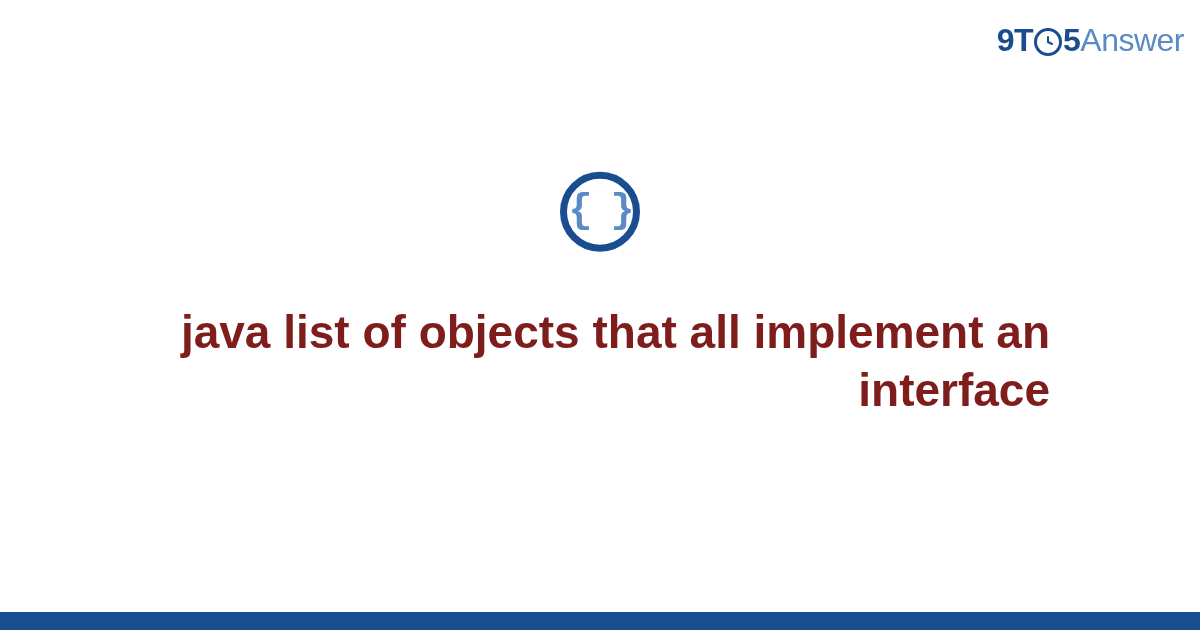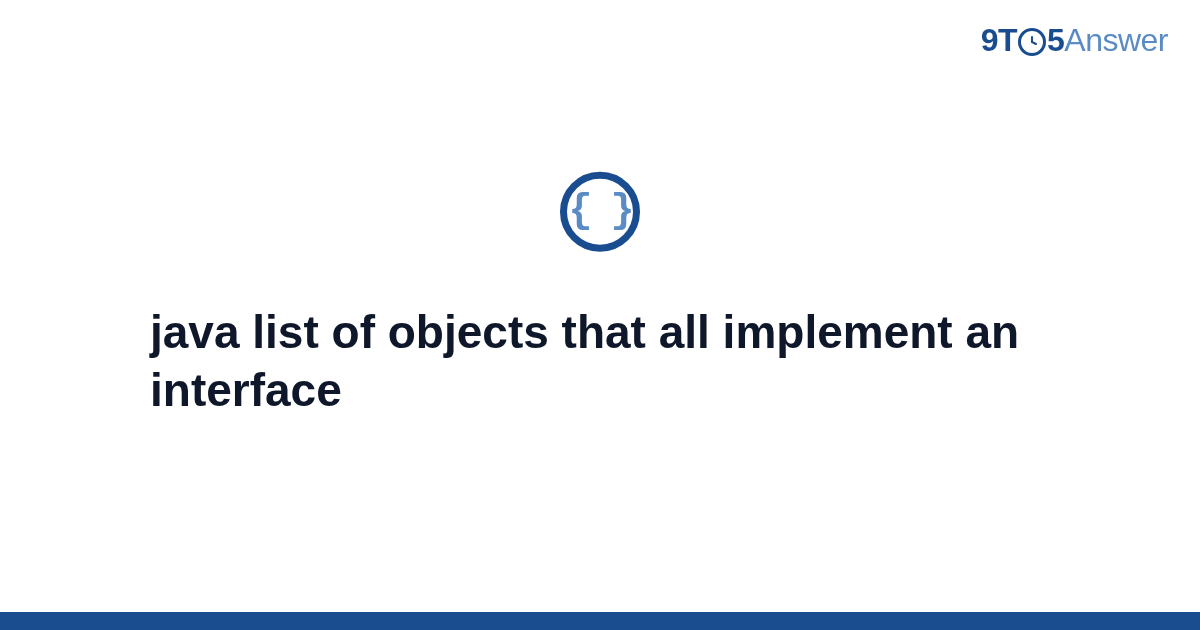--- a/index.html
+++ b/index.html
@@ -11,21 +11,21 @@
       width: 1200px;
       height: 630px;
       background: #ffffff;
       font-family: Arial, Helvetica, sans-serif;
       position: relative;
       overflow: hidden;
     }
     .logo {
       position: absolute;
       top: 22px;
-      right: 32px;
+      right: 16px;
       font-size: 32px;
       font-weight: bold;
       letter-spacing: -0.5px;
       display: flex;
       align-items: center;
     }
     .logo-9t {
       color: #1a4d8f;
     }
     .logo-o {
@@ -72,24 +72,24 @@
     }
     .icon-braces {
       color: #5a8bc4;
       font-size: 40px;
       font-weight: bold;
       font-family: 'Courier New', monospace;
       letter-spacing: -3px;
       line-height: 1;
     }
     .title {
-      color: #0f172a;
+      color: #7f1d1d;
       font-size: 46px;
       font-weight: bold;
-      text-align: left;
+      text-align: right;
       line-height: 1.25;
       max-width: 900px;
     }
     .bottom-bar {
       position: absolute;
       bottom: 0;
       left: 0;
       width: 100%;
       height: 18px;
       background: #1a4d8f;

